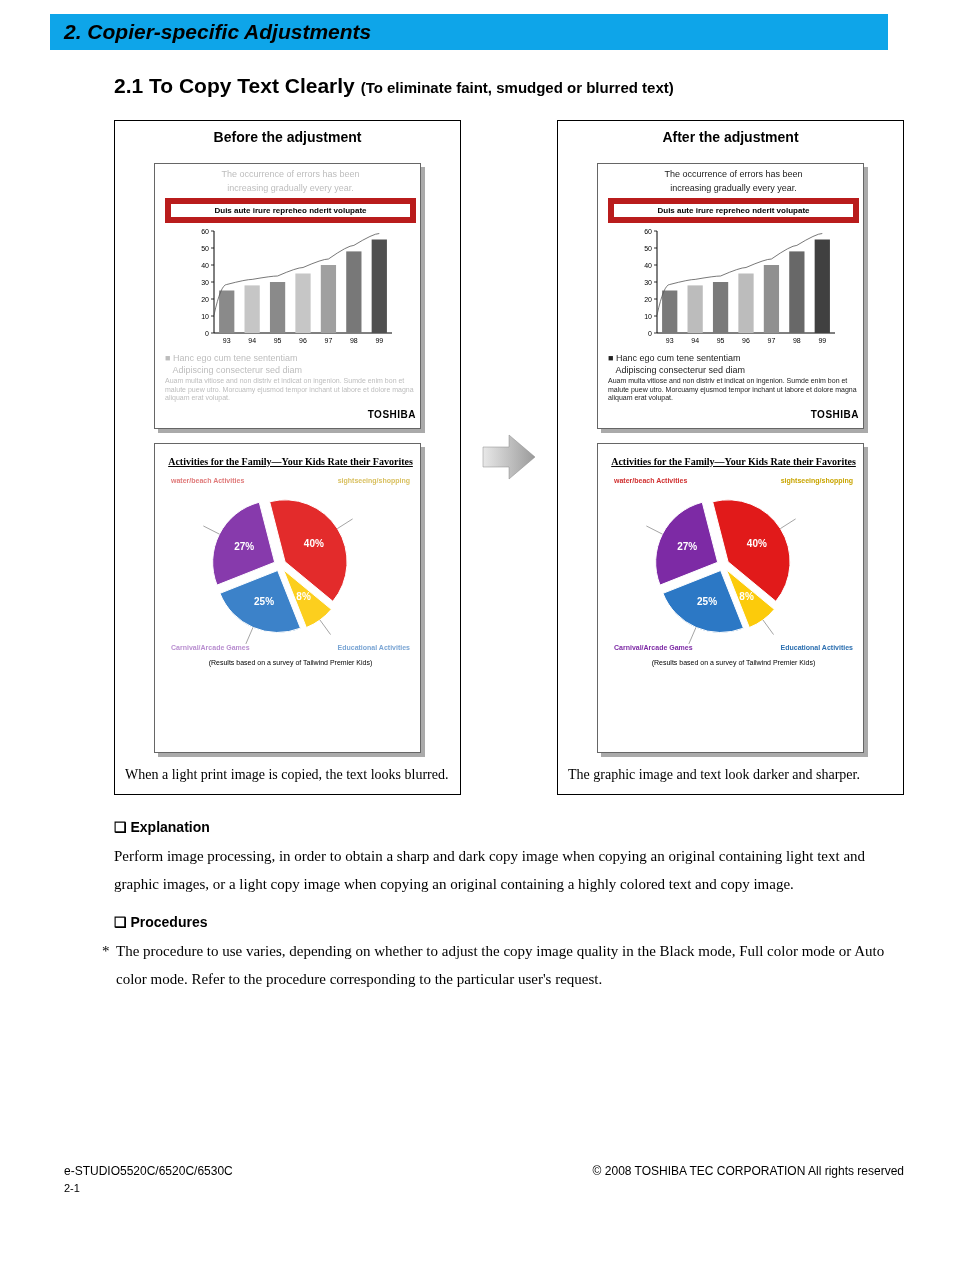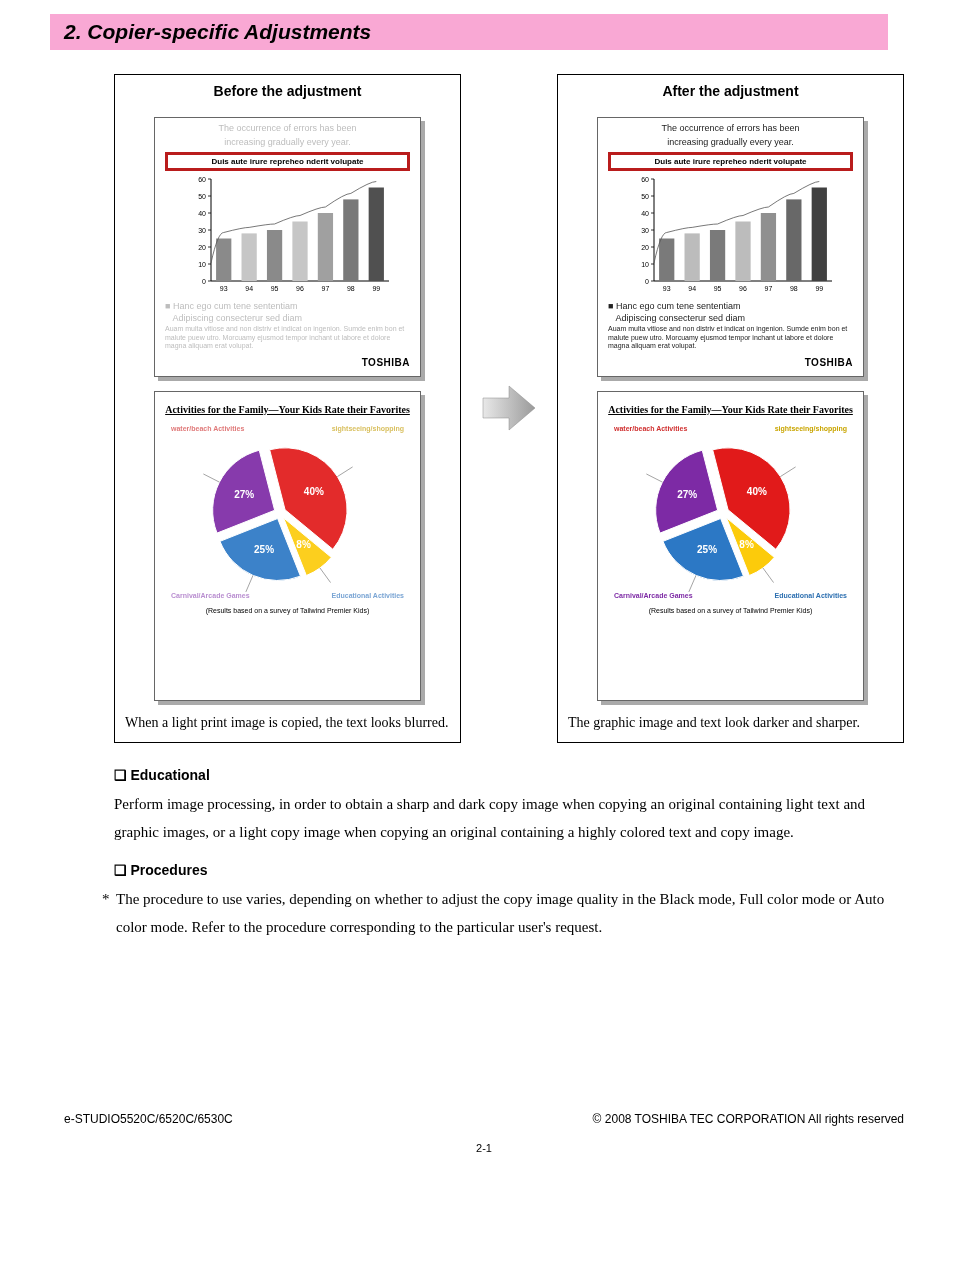--- a/index.html
+++ b/index.html
@@ -8,21 +8,21 @@
     background: #fff;
     color: #000;
     width: 954px;
     margin: 0 auto;
     position: relative;
   }
   .page {
     padding: 0 50px 40px 50px;
   }
   .chapter-bar {
-    background: #f9a8d4;
+    background: #0ea5e9;
     padding: 6px 10px 6px 14px;
     margin: 14px 16px 24px 0;
   }
   .chapter-bar h1 {
     font-family: Arial, Helvetica, sans-serif;
     font-style: italic;
     font-weight: bold;
     font-size: 21px;
   }
   h2 {
@@ -65,34 +65,34 @@
     align-items: center;
     justify-content: center;
     width: 60px;
   }
   .sample {
     width: 267px;
     margin: 0 auto 14px auto;
     border: 1px solid #666;
     background: #fff;
     box-shadow: 4px 4px 0 #aaa;
-    padding: 6px 10px 8px 10px;
+    padding: 6px 4px 8px 10px;
     font-family: Arial, Helvetica, sans-serif;
   }
   .faint { color: #bdbdbd; }
   .crisp { color: #222; }
   .sample .topline {
     font-size: 9px;
     text-align: center;
     line-height: 1.1;
     margin-bottom: 4px;
     font-family: "Comic Sans MS", cursive, sans-serif;
   }
   .sample .box {
-    border: 3px solid #b91c1c;
+    border: 6px solid #b91c1c;
     font-size: 8px;
     font-weight: bold;
     padding: 2px 4px;
     margin: 2px 0 4px 0;
     text-align: center;
   }
   .chart-svg { display: block; margin: 0 auto; }
   .para1 {
     font-size: 9px;
     margin: 6px 0 2px 0;
@@ -155,34 +155,36 @@
     font-family: Arial, Helvetica, sans-serif;
     font-size: 12px;
     margin: 130px 0 0 0;
     padding: 0 50px 0 64px;
   }
   .footer .line {
     display: flex;
     justify-content: space-between;
   }
   .footer .pg {
-    text-align: center;
     font-size: 11px;
-    margin-top: 16px;
+    margin-top: 4px;
   }
 </style>
 </head>
 <body>
 
 <div class="page">
 
   <div class="chapter-bar">
     <h1>2. Copier-specific Adjustments</h1>
   </div>
 
+  <h2>
+    <span>2.1 To Copy Text Clearly </span><span class="sub">(To eliminate faint, smudged or blurred text)</span>
+  </h2>
 
   <div class="compare">
 
     <div class="panel">
       <div class="panel-title">Before the adjustment</div>
 
       <div class="sample">
         <div class="topline faint">The occurrence of errors has been</div>
         <div class="topline faint">increasing gradually every year.</div>
         <div class="box">Duis aute irure repreheo nderit volupate</div>
@@ -333,21 +335,21 @@
           <div class="pie-label" style="right:6px;bottom:2px;color:#2c6fb0">Educational Activities</div>
           <div class="pie-label" style="left:6px;bottom:2px;color:#7d2aa5">Carnival/Arcade Games</div>
         </div>
         <div class="pie-foot">(Results based on a survey of Tailwind Premier Kids)</div>
       </div>
 
       <div class="caption">The graphic image and text look darker and sharper.</div>
     </div>
   </div>
 
-  <div class="section-head">Educational</div>
+  <div class="section-head">Explanation</div>
   <p class="body-text">Perform image processing, in order to obtain a sharp and dark copy image when copying an original containing light text and graphic images, or a light copy image when copying an original containing a highly colored text and copy image.</p>
 
   <div class="section-head">Procedures</div>
   <div class="ast-row">
     <div class="ast">*</div>
     <div>The procedure to use varies, depending on whether to adjust the copy image quality in the Black mode, Full color mode or Auto color mode.  Refer to the procedure corresponding to the particular user's request.</div>
   </div>
 
 </div>
 

